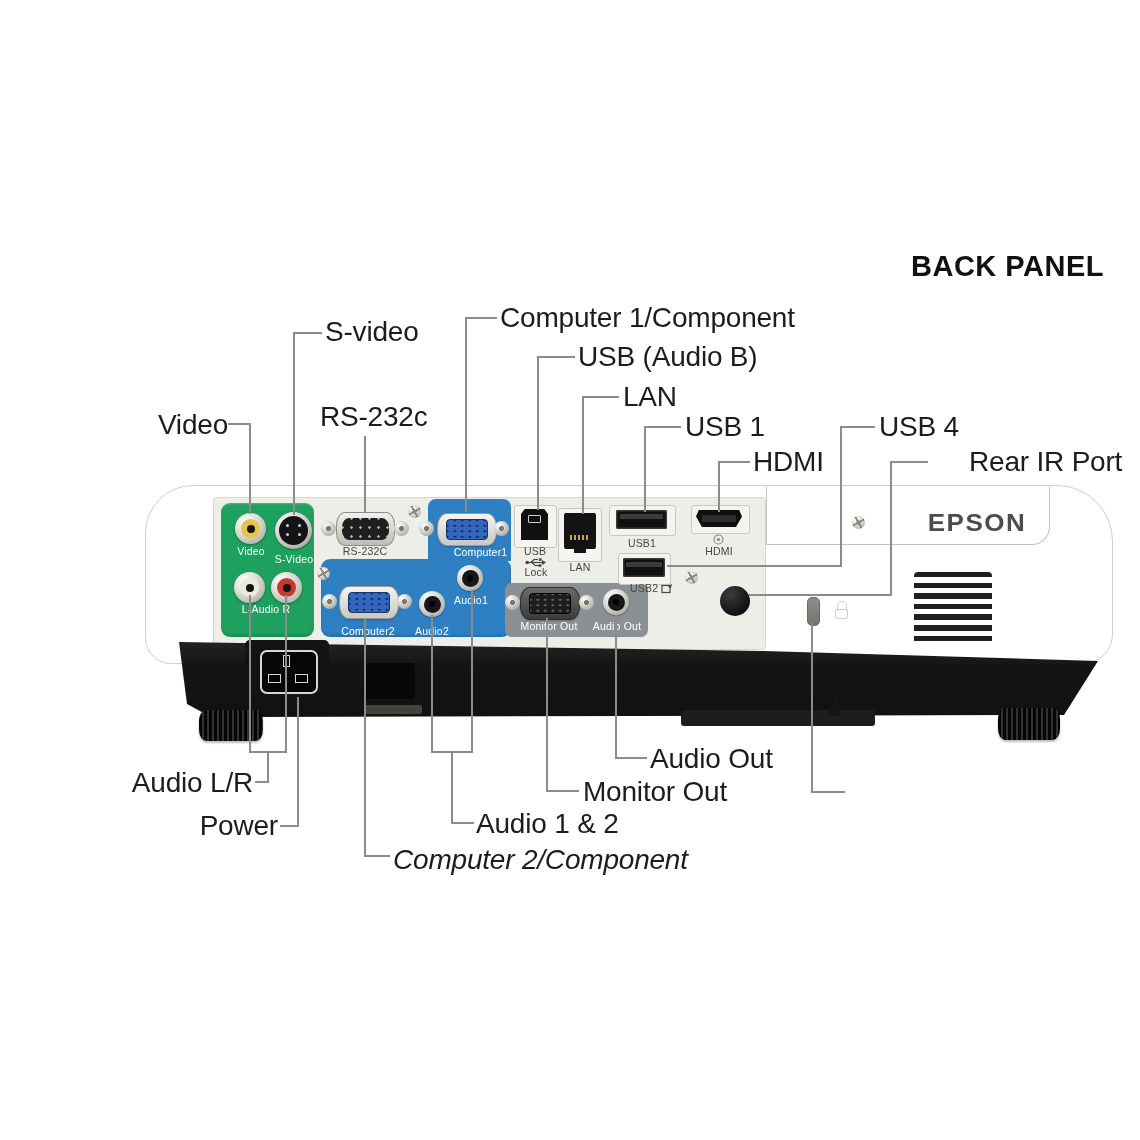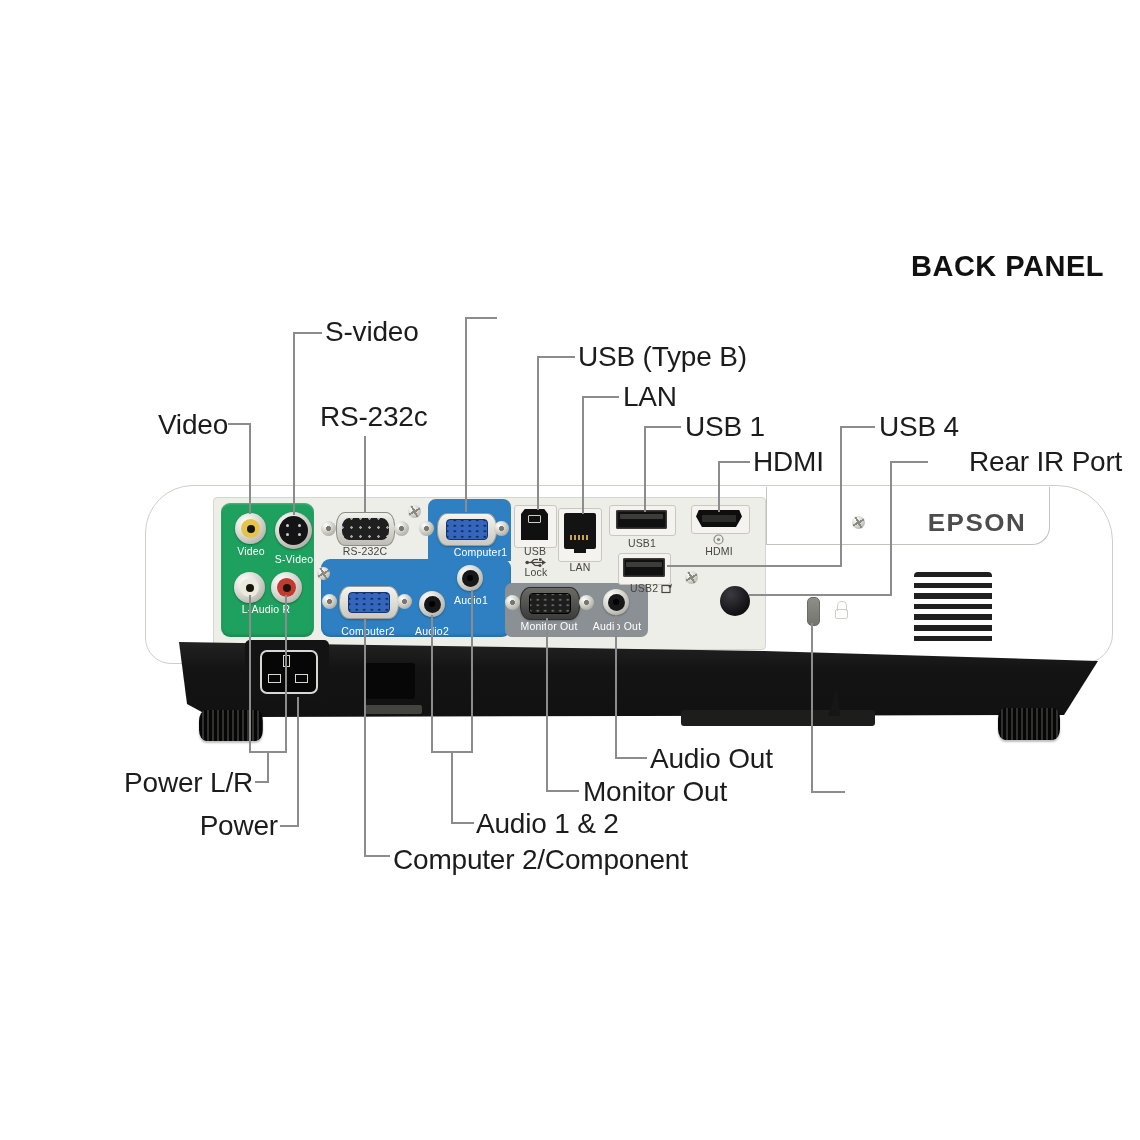--- a/index.html
+++ b/index.html
@@ -331,26 +331,27 @@
   <div class="line" style="left:513px;top:618px;width:2px;height:174px;"></div>
   <div class="line" style="left:513px;top:790px;width:33px;height:2px;"></div>
   <div class="line" style="left:582px;top:615px;width:2px;height:144px;"></div>
   <div class="line" style="left:582px;top:757px;width:32px;height:2px;"></div>
   <div class="line" style="left:778px;top:623px;width:2px;height:170px;"></div>
   <div class="line" style="left:778px;top:791px;width:34px;height:2px;"></div>
 
   <div class="callout right" style="left:33px;top:410px;width:162px;">Video</div>
   <div class="callout" style="left:292px;top:317px;">S-video</div>
   <div class="callout" style="left:287px;top:402px;">RS-232c</div>
-  <div class="callout" style="left:545px;top:342px;">USB (Type B)</div>
+  <div class="callout" style="left:467px;top:303px;">Computer 1/Component</div>
+  <div class="callout" style="left:545px;top:342px;">USB (Audio B)</div>
   <div class="callout" style="left:590px;top:382px;">LAN</div>
   <div class="callout" style="left:652px;top:412px;">USB 1</div>
   <div class="callout" style="left:720px;top:447px;">HDMI</div>
   <div class="callout" style="left:846px;top:412px;">USB 4</div>
   <div class="callout" style="left:936px;top:447px;">Rear IR Port</div>
-  <div class="callout right" style="left:60px;top:768px;width:160px;">Power L/R</div>
+  <div class="callout right" style="left:60px;top:768px;width:160px;">Audio L/R</div>
   <div class="callout right" style="left:85px;top:811px;width:160px;">Power</div>
   <div class="callout" style="left:443px;top:809px;">Audio 1 &amp; 2</div>
-  <div class="callout" style="left:360px;top:845px;">Computer 2/Component</div>
+  <div class="callout" style="left:360px;top:845px;font-style:italic;">Computer 2/Component</div>
   <div class="callout" style="left:550px;top:777px;">Monitor Out</div>
   <div class="callout" style="left:617px;top:744px;">Audio Out</div>
 
 </div>
 
 </body></html>

